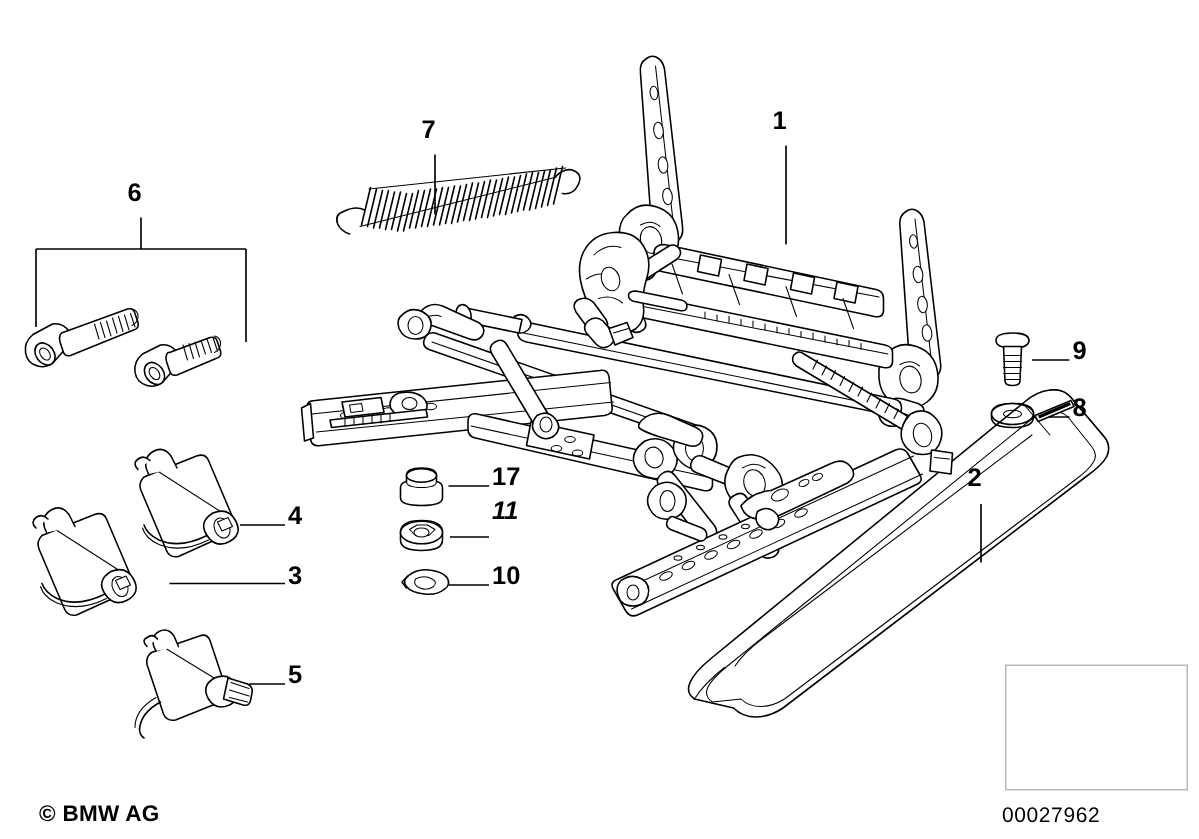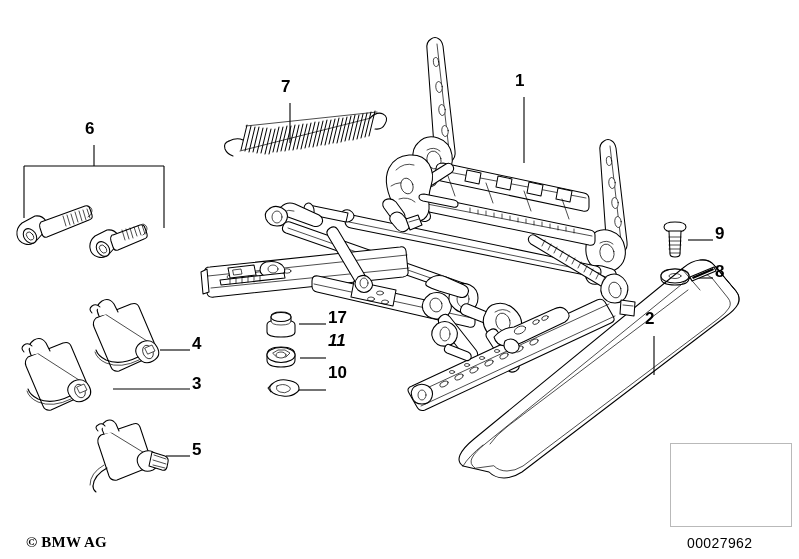--- a/index.html
+++ b/index.html
@@ -30,37 +30,36 @@
     font-weight: bold;
     font-size: 17px;
     color: #000000;
     line-height: 1;
     user-select: none;
   }
   #copyright {
     position: absolute;
     left: 26px;
     top: 534px;
-    font-family: Liberation Serif, serif;
+    font-family: Liberation Sans, sans-serif;
     font-weight: bold;
     font-size: 15px;
     letter-spacing: 0.2px;
     color: #000000;
     white-space: nowrap;
   }
   #diagram-number {
     position: absolute;
     left: 668px;
     top: 535px;
     font-family: "Liberation Sans", sans-serif;
     font-size: 14px;
     letter-spacing: 0.4px;
     color: #000000;
     white-space: nowrap;
-    margin-left: 19px;
   }
   .inset-frame {
     position: absolute;
     left: 670px;
     top: 443px;
     width: 122px;
     height: 84px;
     border: 1px solid #b9b9b9;
     box-sizing: border-box;
     background: #ffffff;
@@ -609,20 +608,20 @@
 
   <div class="callout" style="left:515px; top:72px;">1</div>
   <div class="callout" style="left:645px; top:310px;">2</div>
   <div class="callout" style="left:192px; top:375px;">3</div>
   <div class="callout" style="left:192px; top:335px;">4</div>
   <div class="callout" style="left:192px; top:441px;">5</div>
   <div class="callout" style="left:85px;  top:120px;">6</div>
   <div class="callout" style="left:281px; top:78px;">7</div>
   <div class="callout" style="left:715px; top:263px;">8</div>
   <div class="callout" style="left:715px; top:225px;">9</div>
-  <div class="callout" style="left:328px; top:364px;">10</div>
+  <div class="callout" style="left:328px; top:375px;">10</div>
   <div class="callout" style="left:328px; top:332px;font-style:italic;">11</div>
   <div class="callout" style="left:328px; top:309px;">17</div>
 
   <div id="copyright">© BMW AG</div>
   <div id="diagram-number">00027962</div>
 
 </div>
 
 </body></html>

